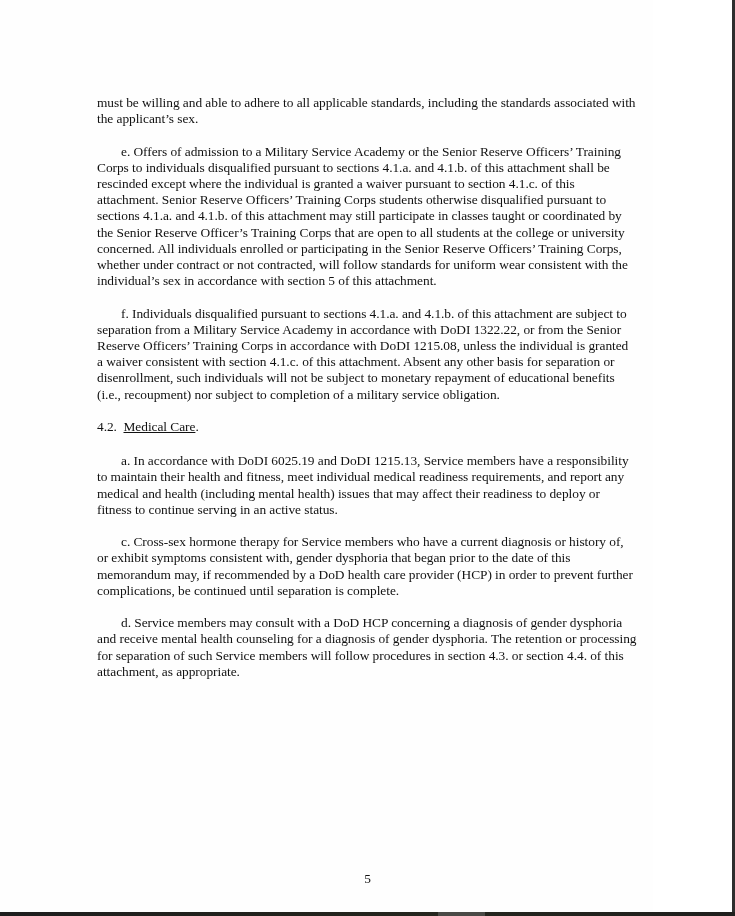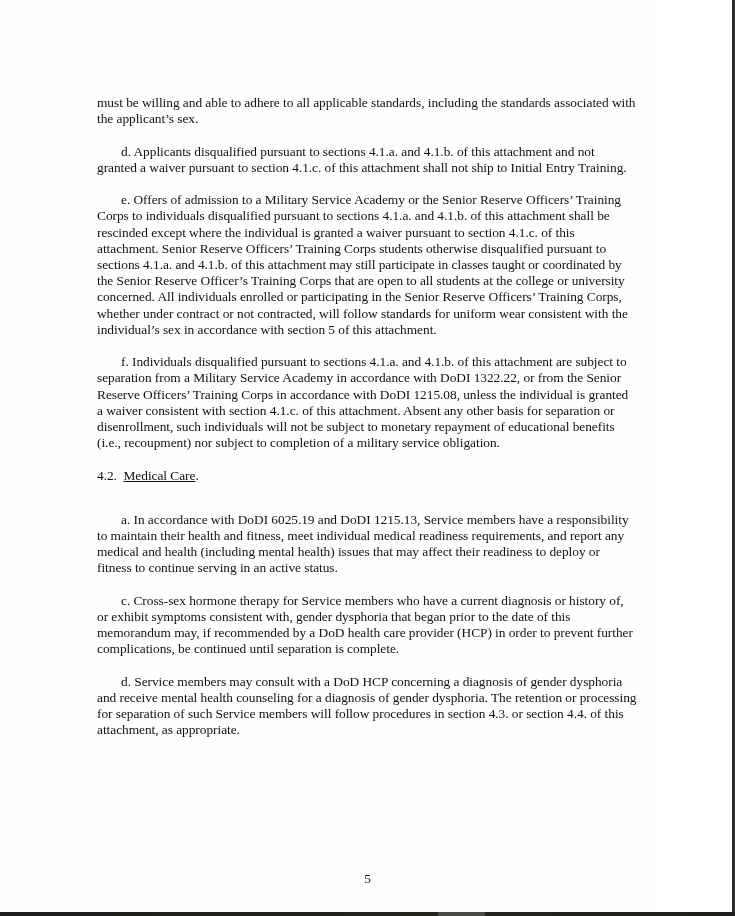--- a/index.html
+++ b/index.html
@@ -60,21 +60,21 @@
       letter-spacing: -0.05px;
     }
     .para {
       margin: 0 0 16.2px 0;
       text-align: left;
     }
     .indent {
       text-indent: 24px;
     }
     .heading {
-      margin: 0 0 28px 0;
+      margin: 0 0 18px 0;
     }
     .heading .underline {
       text-decoration: underline;
     }
     .page-number {
       position: absolute;
       left: 0;
       width: 735px;
       top: 871px;
       text-align: center;
@@ -83,21 +83,20 @@
       color: #111111;
     }
   </style>
 </head>
 <body>
 
 <div class="viewport">
   <div class="page">
     <div class="content">
       <p class="para">must be willing and able to adhere to all applicable standards, including the standards associated with the applicant’s sex.</p>
-      <p class="para indent">d.  Applicants disqualified pursuant to sections 4.1.a. and 4.1.b. of this attachment and not granted a waiver pursuant to section 4.1.c. of this attachment shall not ship to Initial Entry Training.</p>
       <p class="para indent">e.  Offers of admission to a Military Service Academy or the Senior Reserve Officers’ Training Corps to individuals disqualified pursuant to sections 4.1.a. and 4.1.b. of this attachment shall be rescinded except where the individual is granted a waiver pursuant to section 4.1.c. of this attachment.  Senior Reserve Officers’ Training Corps students otherwise disqualified pursuant to sections 4.1.a. and 4.1.b. of this attachment may still participate in classes taught or coordinated by the Senior Reserve Officer’s Training Corps that are open to all students at the college or university concerned.  All individuals enrolled or participating in the Senior Reserve Officers’ Training Corps, whether under contract or not contracted, will follow standards for uniform wear consistent with the individual’s sex in accordance with section 5 of this attachment.</p>
       <p class="para indent">f.  Individuals disqualified pursuant to sections 4.1.a. and 4.1.b. of this attachment are subject to separation from a Military Service Academy in accordance with DoDI 1322.22, or from the Senior Reserve Officers’ Training Corps in accordance with DoDI 1215.08, unless the individual is granted a waiver consistent with section 4.1.c. of this attachment.  Absent any other basis for separation or disenrollment, such individuals will not be subject to monetary repayment of educational benefits (i.e., recoupment) nor subject to completion of a military service obligation.</p>
 
       <p class="heading"><span>4.2.</span>&nbsp;&nbsp;<span class="underline">Medical Care</span><span>.</span></p>
 
       <p class="para indent">a.  In accordance with DoDI 6025.19 and DoDI 1215.13, Service members have a responsibility to maintain their health and fitness, meet individual medical readiness requirements, and report any medical and health (including mental health) issues that may affect their readiness to deploy or fitness to continue serving in an active status.</p>
       <p class="para indent">c.  Cross-sex hormone therapy for Service members who have a current diagnosis or history of, or exhibit symptoms consistent with, gender dysphoria that began prior to the date of this memorandum may, if recommended by a DoD health care provider (HCP) in order to prevent further complications, be continued until separation is complete.</p>
       <p class="para indent">d.  Service members may consult with a DoD HCP concerning a diagnosis of gender dysphoria and receive mental health counseling for a diagnosis of gender dysphoria.  The retention or processing for separation of such Service members will follow procedures in section 4.3. or section 4.4. of this attachment, as appropriate.</p>
     </div>
     <div class="page-number">5</div>

